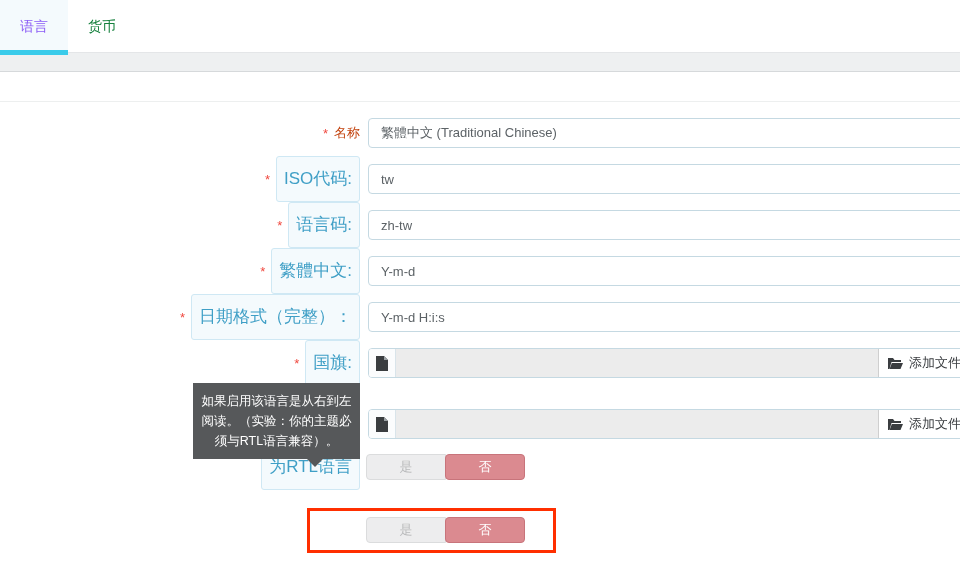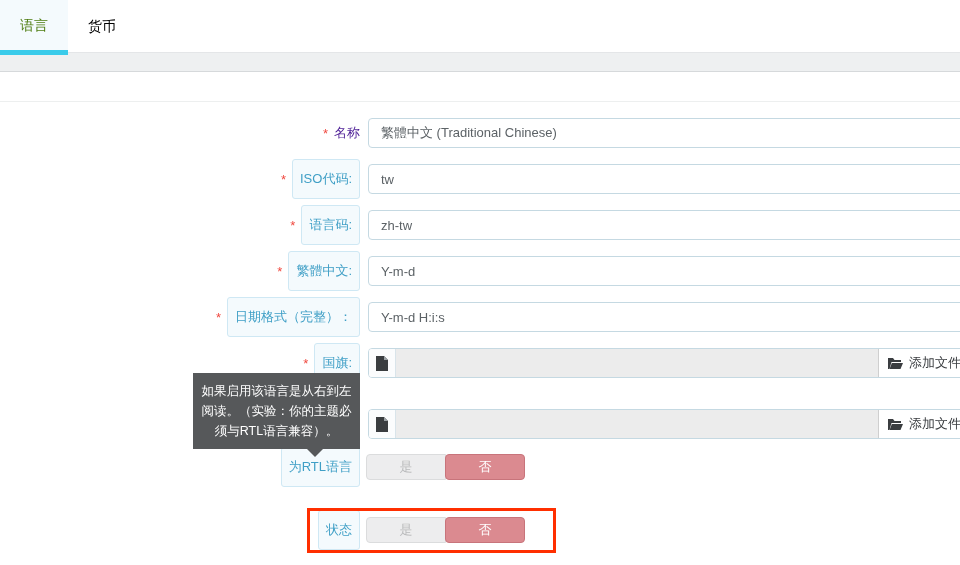--- a/index.html
+++ b/index.html
@@ -6,51 +6,51 @@
   body{
     position:relative;
     width:960px;height:565px;
     overflow:hidden;
     background:#ffffff;
     font-family:"Liberation Sans","DejaVu Sans",sans-serif;
   }
 
   
   .tabbar{position:absolute;top:0;left:0;width:100%;height:52px;background:#fff;border-bottom:1px solid #e4e6e8;display:flex;z-index:3;}
-  .tab{height:52px;line-height:52px;padding:0 20px;font-size:14px;color:#000000;cursor:pointer;position:relative;white-space:nowrap;}
-  .tab.active{background:#f4fafd;color:#4d7c0f;font-family:Liberation Serif, serif;}
+  .tab{height:52px;line-height:52px;padding:0 20px;font-size:14px;color:#15803d;cursor:pointer;position:relative;white-space:nowrap;}
+  .tab.active{background:#f4fafd;color:#8b5cf6;}
   .tab-underline{position:absolute;left:0;bottom:-3px;width:100%;height:5px;background:#3acbea;}
 
   
   .toolbar-strip{position:absolute;top:53px;left:0;width:100%;height:18px;background:#eef0f1;border-bottom:1px solid #d6d9db;z-index:1;}
 
   
   .panel-top{position:absolute;top:101px;left:0;width:100%;height:0;border-top:1px solid #edefef;}
 
   
   .row{position:absolute;left:0;width:100%;height:30px;}
   .lbl{position:absolute;left:0;top:0;width:360px;height:100%;display:flex;align-items:center;justify-content:flex-end;}
   .req{color:#f0483f;font-size:13px;margin-right:6px;line-height:1;}
-  .lbl-plain{color:#4c1d95;font-size:13px;}
-  .lbl-box{display:inline-block;padding:11px 7px;background:#f4fafd;border:1px solid #cfe8f4;border-radius:3px;color:#3f9fc6;font-size:13px;line-height:1.25;cursor:help;}
+  .lbl-plain{color:#c2410c;font-size:13px;}
+  .lbl-box{display:inline-block;padding:11px 7px;background:#f4fafd;border:1px solid #cfe8f4;border-radius:3px;color:#3f9fc6;font-size:17px;line-height:1.25;cursor:help;}
   .txt{position:absolute;left:368px;top:0;width:600px;height:30px;box-sizing:border-box;border:1px solid #c5d9e2;border-radius:4px;padding:0 12px;font-size:13px;color:#5c6266;background:#fff;outline:none;}
 
   
   .filegrp{position:absolute;left:368px;top:0;width:605px;height:30px;display:flex;box-sizing:border-box;border:1px solid #c5d9e2;border-radius:4px;background:#fff;overflow:hidden;}
   .file-addon{width:26px;display:flex;align-items:center;justify-content:center;background:#fbfcfd;border-right:1px solid #d9e4ea;}
   .file-name{flex:1;background:#ececec;}
   .file-btn{width:85px;background:#fff;border-left:1px solid #cfcfcf;display:flex;align-items:center;gap:6px;padding-left:8px;font-size:13px;color:#3a3d40;cursor:pointer;white-space:nowrap;}
 
   
   .switch{position:absolute;left:366px;top:0;display:flex;height:26px;}
   .sw-yes{width:80px;height:26px;box-sizing:border-box;background:#ededee;border:1px solid #dbdcdd;border-radius:4px 0 0 4px;color:#b9babb;font-size:13px;display:flex;align-items:center;justify-content:center;cursor:pointer;}
   .sw-no{width:80px;height:26px;box-sizing:border-box;background:#db8a90;border:1px solid #c8747b;border-radius:4px;margin-left:-1px;color:#ffffff;font-size:13px;display:flex;align-items:center;justify-content:center;cursor:pointer;}
 
   
-  .tooltip{position:absolute;left:193px;top:373px;width:167px;box-sizing:border-box;background:#56585a;color:#fff;font-size:12.5px;line-height:20px;text-align:center;padding:8px 7px;z-index:10;}
+  .tooltip{position:absolute;left:193px;top:383px;width:167px;box-sizing:border-box;background:#56585a;color:#fff;font-size:12.5px;line-height:20px;text-align:center;padding:8px 7px;z-index:10;}
   .tooltip-arrow{position:absolute;left:114px;bottom:-8px;width:0;height:0;border-left:8px solid transparent;border-right:8px solid transparent;border-top:8px solid #56585a;}
 
   
   .highlight{position:absolute;left:307px;top:508px;width:249px;height:45px;box-sizing:border-box;border:3px solid #ff2f00;z-index:6;pointer-events:none;}
 </style>
 </head>
 <body>
 
 <div class="tabbar">
   <div class="tab active">
@@ -152,23 +152,20 @@
   <div class="lbl">
     <span class="lbl-box">为RTL语言</span>
   </div>
   <div class="switch">
     <span class="sw-yes">是</span>
     <span class="sw-no">否</span>
   </div>
 </div>
 
 <div class="row" style="top:517px;height:26px">
-  <div class="lbl">
-    <span class="lbl-box">状态</span>
-  </div>
   <div class="switch">
     <span class="sw-yes">是</span>
     <span class="sw-no">否</span>
   </div>
 </div>
 
 <div class="highlight"></div>
 
 <div class="tooltip">
   <span>如果启用该语言是从右到左阅读。（实验：你的主题必须与RTL语言兼容）。</span>

